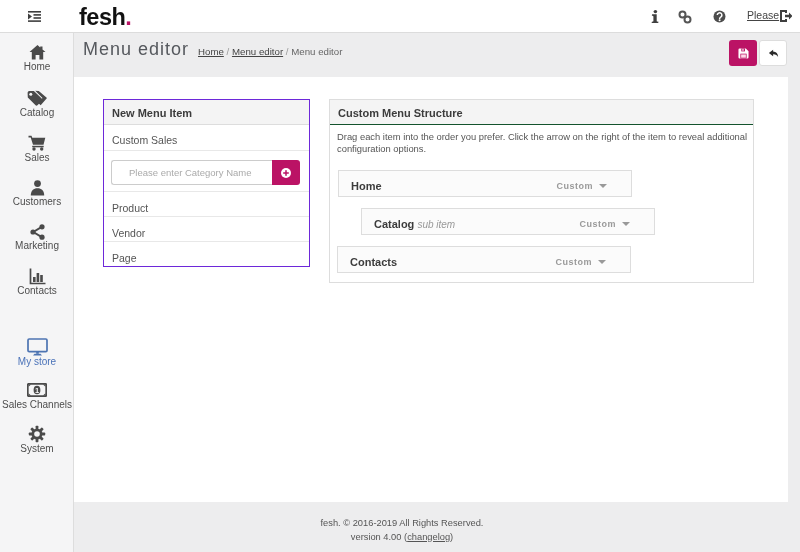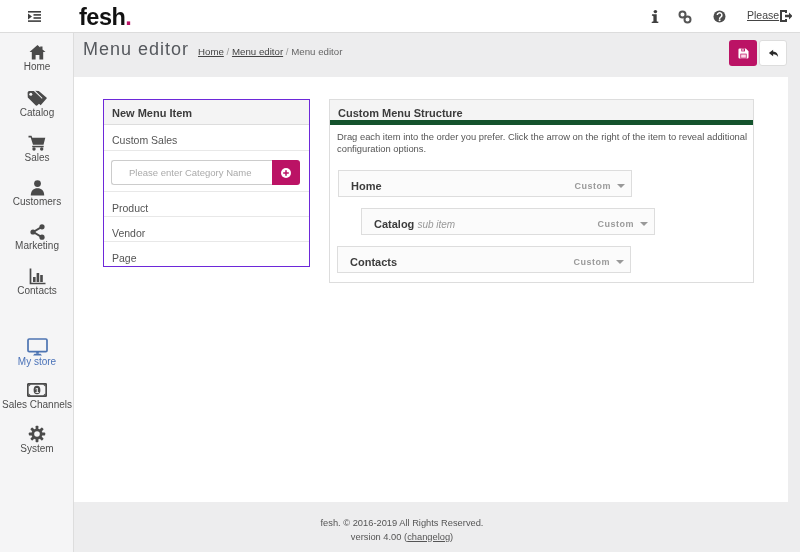--- a/index.html
+++ b/index.html
@@ -31,26 +31,26 @@
 #lpanel .row.sm { height:25px; line-height:25px; padding-top:4px; }
 #lpanel .row.last { height:24px; }
 #lpanel .row:last-child { border-bottom:none; }
 #lpanel .inrow { height:41px; border-bottom:1px solid #e8e8e8; position:relative; }
 #ingrp { position:absolute; left:7px; top:9px; width:189px; height:25px; }
 #ingrp input { position:absolute; left:0; top:0; width:162px; height:25px; border:1px solid #ccc; border-radius:3px 0 0 3px; border-right:none; font-size:9.5px; color:#aaa; padding-left:17px; font-family:"Liberation Sans",sans-serif; }
 #ingrp input::placeholder { color:#aaa; }
 #plusbtn { position:absolute; left:161px; top:0; width:28px; height:25px; background:#bb1365; border-radius:0 3px 3px 0; text-align:center; }
 
 #rpanel { position:absolute; left:329px; top:99px; width:425px; height:184px; background:#fff; border:1px solid #ddd; }
-#rpanel .phead { height:25px; line-height:27px; background:#f4f4f4; border-bottom:5px solid #14532d; font-weight:bold; font-size:11px; color:#3c3c3c; padding-left:8px; }
+#rpanel .phead { height:25px; line-height:27px; background:#f4f4f4; border-bottom:1px solid #14532d; font-weight:bold; font-size:11px; color:#3c3c3c; padding-left:8px; }
 #desc { position:absolute; left:7px; top:31px; width:416px; font-size:9.4px; line-height:12px; color:#555; }
 .mitem { position:absolute; width:294px; height:27px; background:#fbfbfb; border:1px solid #ddd; }
 .mitem .nm { position:absolute; left:12px; top:2px; line-height:26px; font-size:11px; font-weight:bold; color:#3c3c3c; }
 .mitem .sub { font-weight:normal; font-style:italic; color:#999; font-size:10px; }
-.mitem .cst { position:absolute; right:6px; top:2px; line-height:26px; font-size:9px; font-weight:bold; color:#9a9a9a; letter-spacing:0.5px; }
+.mitem .cst { position:absolute; right:24px; top:2px; line-height:26px; font-size:9px; font-weight:bold; color:#9a9a9a; letter-spacing:0.5px; }
 .caret { display:inline-block; width:0; height:0; border-left:4.5px solid transparent; border-right:4.5px solid transparent; border-top:4.5px solid #999; margin-left:6px; vertical-align:middle; margin-bottom:1px; }
 
 #footer { position:absolute; left:0; top:517px; width:804px; text-align:center; font-size:9.3px; color:#555; line-height:13.5px; }
 #footer a { color:#555; text-decoration:underline; }
 </style>
 </head>
 <body>
 <div id="topbar">
   <svg class="topicon" style="left:28px;top:11px" width="13" height="11" viewBox="0 0 13 11" fill="#3f3f3f">
     <rect x="0" y="0" width="13" height="1.6"></rect>

